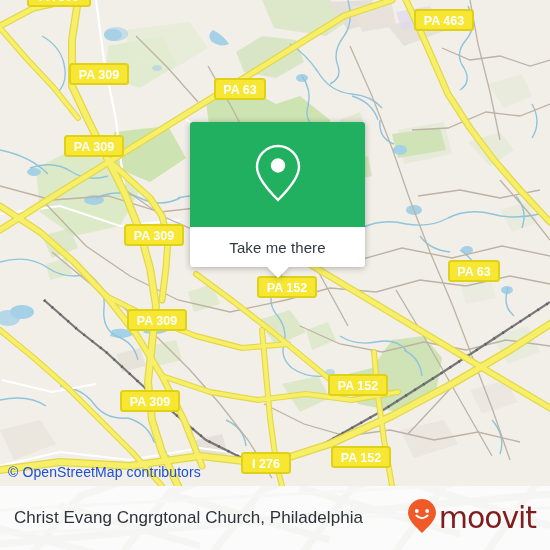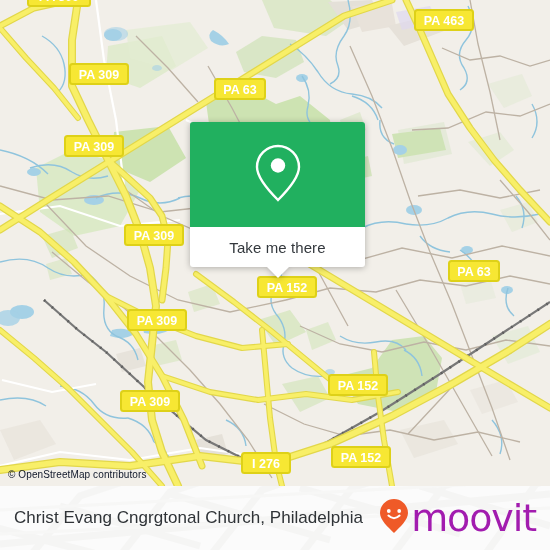--- a/index.html
+++ b/index.html
@@ -32,22 +32,22 @@
     overflow: hidden;
     background: #f2efe9;
   }
   .map svg { display: block; }
 
   
   .attribution {
     position: absolute;
     left: 8px;
     bottom: 6px;
-    font-size: 10px;
-    color: #0f172a;
+    font-size: 14px;
+    color: #1d4ed8;
     letter-spacing: 0.1px;
     white-space: nowrap;
     z-index: 40;
     font-family: "Liberation Sans", sans-serif;
   }
 
   
   .popup {
     position: absolute;
     left: 190px;
@@ -125,22 +125,22 @@
     color: #2f3337;
     letter-spacing: 0.05px;
     white-space: nowrap;
   }
   .brand {
     display: flex;
     align-items: center;
     gap: 2px;
   }
   .brand-wordmark {
-    font-size: 38px;
-    color: #a21caf;
+    font-size: 30px;
+    color: #7f1d1d;
     letter-spacing: -1.1px;
     line-height: 1;
     font-family: "DejaVu Sans", sans-serif;
     font-weight: 400;
   }
 </style>
 </head>
 <body>
 
 <div id="app">

